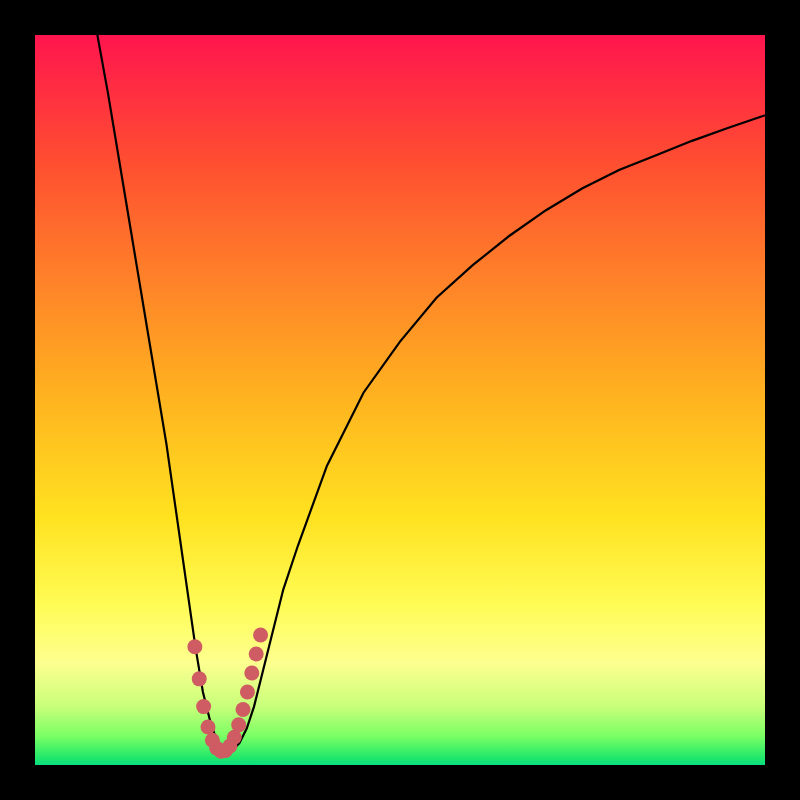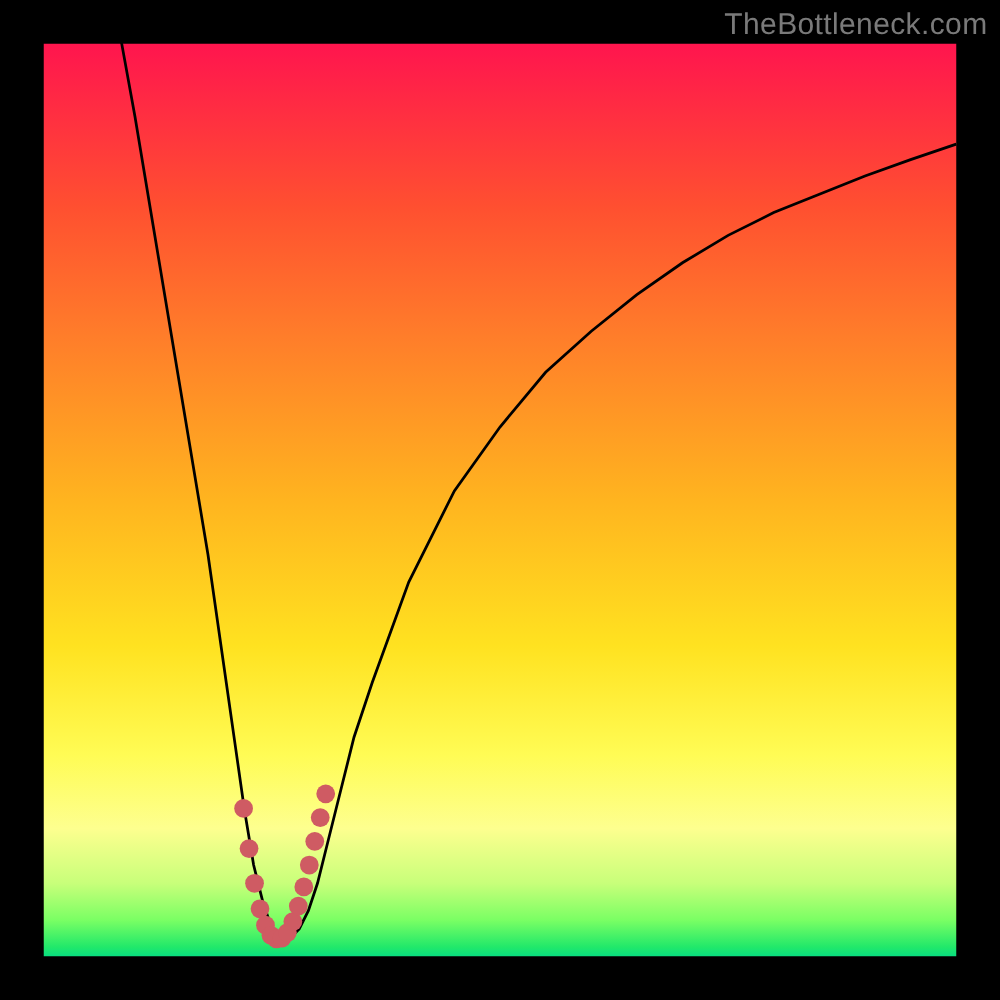--- a/index.html
+++ b/index.html
@@ -78,14 +78,13 @@
           <circle cx="199.29" cy="702.26" r="7.5" fill="#cf5b63"></circle>
           <circle cx="203.67" cy="689.85" r="7.5" fill="#cf5b63"></circle>
           <circle cx="208.05" cy="674.52" r="7.5" fill="#cf5b63"></circle>
           <circle cx="212.43" cy="657.00" r="7.5" fill="#cf5b63"></circle>
           <circle cx="216.81" cy="638.02" r="7.5" fill="#cf5b63"></circle>
           <circle cx="221.19" cy="619.04" r="7.5" fill="#cf5b63"></circle>
           <circle cx="225.57" cy="600.06" r="7.5" fill="#cf5b63"></circle>
         </g>
     </svg>
   </div>
-  <div class="watermark">TheBottleneck.com</div>
 </div>
 
 </body></html>

